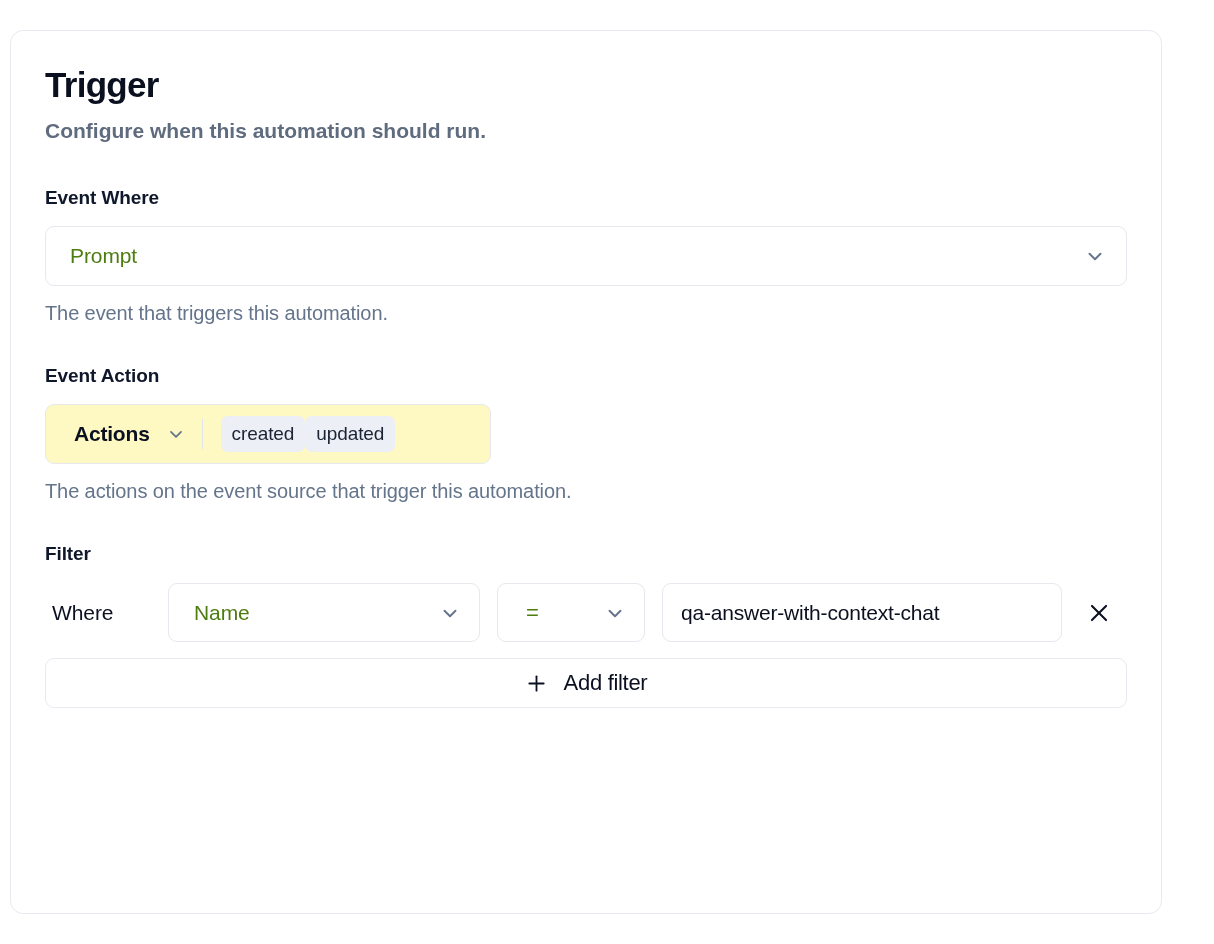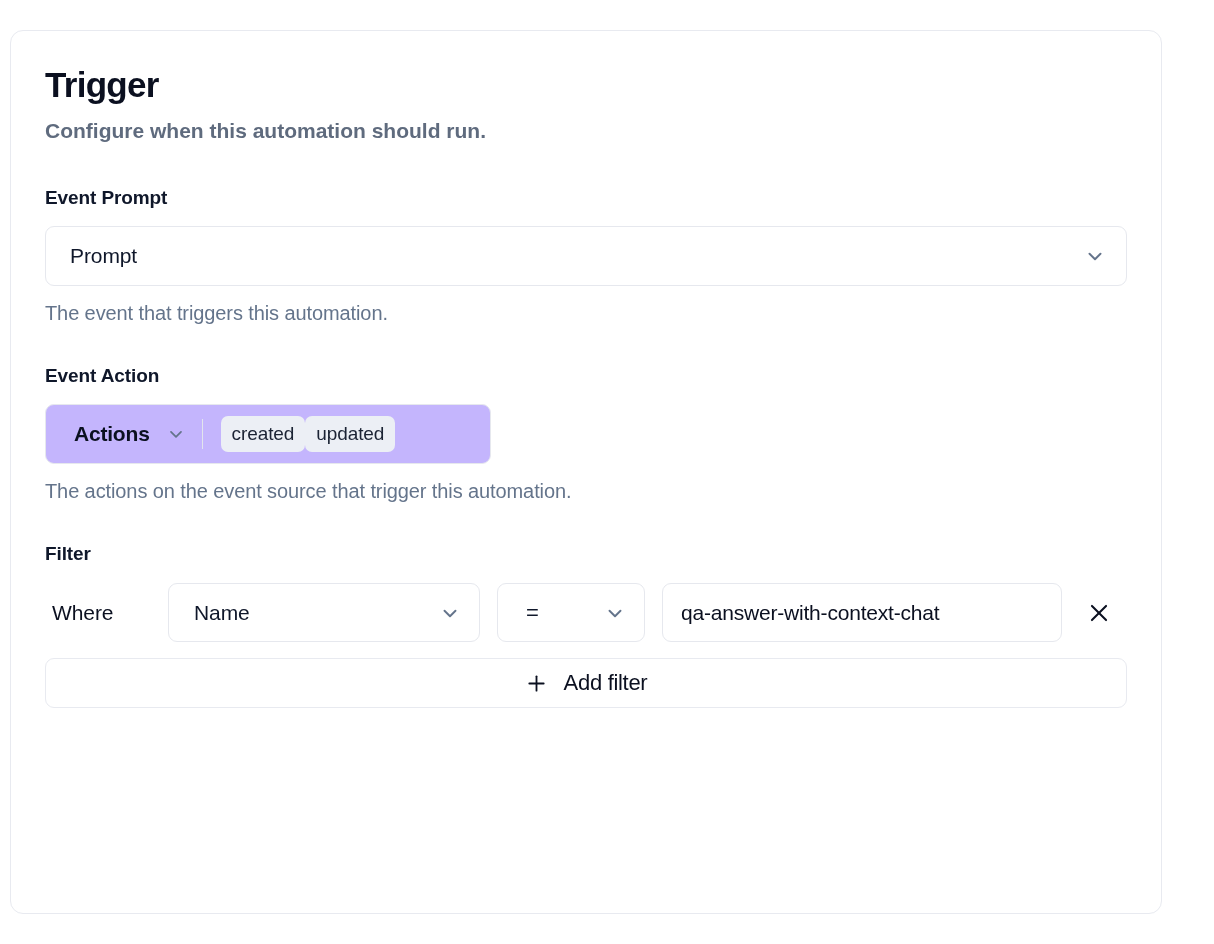--- a/index.html
+++ b/index.html
@@ -66,34 +66,34 @@
     border-radius: 9px;
     background: #fff;
     display: flex;
     align-items: center;
     justify-content: space-between;
     padding: 0 20px 0 24px;
     cursor: pointer;
   }
   .select-value {
     font-size: 21px;
-    color: #0f172a;
+    color: #4d7c0f;
     letter-spacing: -0.1px;
   }
   .helper-under { margin-top: 16px; display: block; }
 
   
   .group-event-action { padding-top: 40px; }
   .action-combo {
     margin-top: 17px;
     height: 60px;
     width: 446px;
     border: 1px solid #e6e8ee;
     border-radius: 9px;
-    background: #c4b5fd;
+    background: #fef9c3;
     display: flex;
     align-items: center;
     padding: 0 6px 0 28px;
     gap: 0;
   }
   .action-trigger {
     display: flex;
     align-items: center;
     gap: 16px;
     cursor: pointer;
@@ -208,21 +208,21 @@
 </style>
 </head>
 <body>
 
 <div class="card">
 
   <h1 class="card-title">Trigger</h1>
   <p class="card-subtitle">Configure when this automation should run.</p>
 
   <div class="group-event-source">
-    <span class="field-label">Event Prompt</span>
+    <span class="field-label">Event Where</span>
 
     <div class="select-control">
       <span class="select-value">Prompt</span>
       <span>
         <svg class="chev" width="22" height="22" viewBox="0 0 24 24" fill="none" stroke="#64748b" stroke-width="2.1" stroke-linecap="round" stroke-linejoin="round">
           <polyline points="6 9.5 12 15.5 18 9.5"></polyline>
         </svg>
       </span>
     </div>
 

